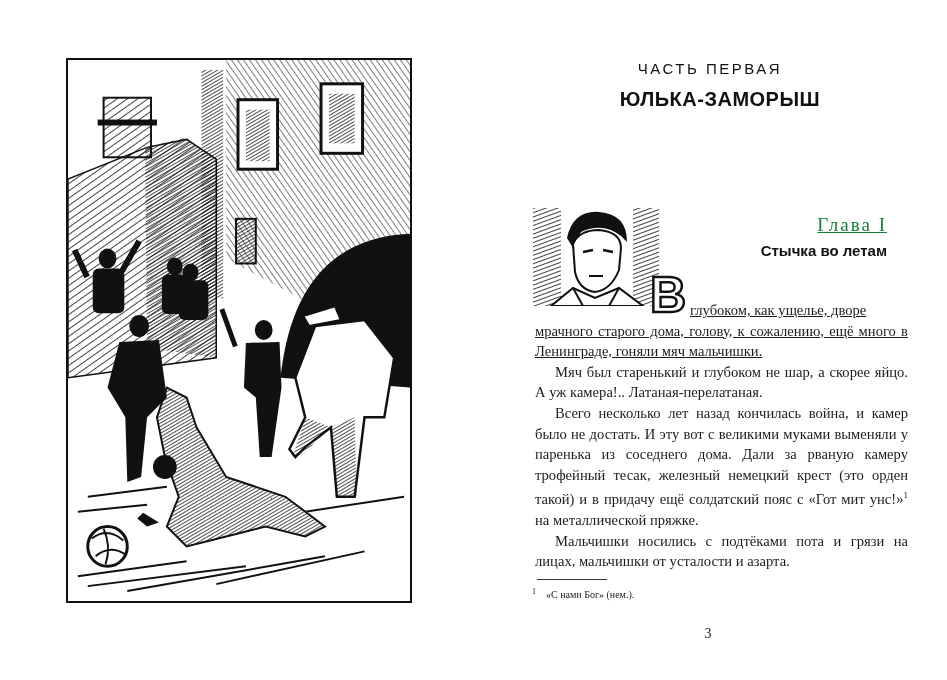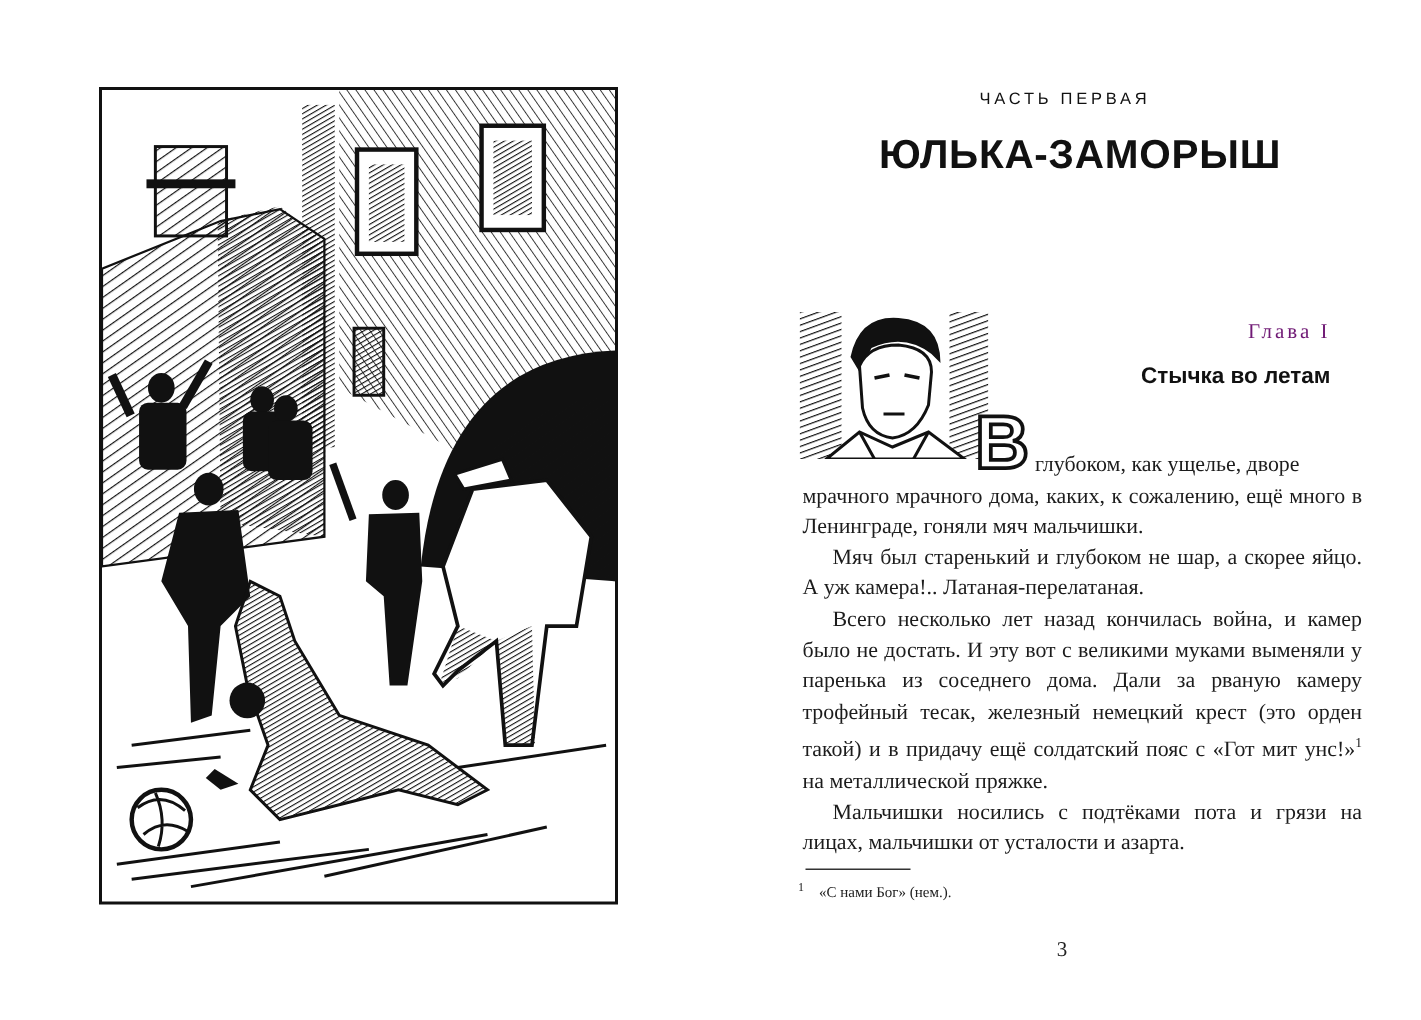--- a/index.html
+++ b/index.html
@@ -9,29 +9,29 @@
   
   .illus {
     position: absolute; left: 66px; top: 58px; width: 346px; height: 545px;
     border: 2px solid #111; box-sizing: border-box; background: #fff; overflow: hidden;
   }
   .illus svg { width: 100%; height: 100%; display: block; }
 
   
   .part-label {
     position: absolute; left: 560px; width: 300px; top: 60px; text-align: center;
-    font-family: "Liberation Sans", sans-serif; font-size: 11px; letter-spacing: 2.5px; color: #111;
+    font-family: "Liberation Sans", sans-serif; font-size: 15px; letter-spacing: 2.5px; color: #111;
   }
   .part-title {
     position: absolute; left: 530px; width: 380px; top: 88px; text-align: center;
-    font-family: "Liberation Sans", sans-serif; font-weight: bold; font-size: 27px; color: #111; letter-spacing: 0.5px;
+    font-family: "Liberation Sans", sans-serif; font-weight: bold; font-size: 20px; color: #111; letter-spacing: 0.5px;
   }
   .chapter-num {
     position: absolute; right: 60px; top: 214px;
-    font-family: "Liberation Serif", serif; font-size: 14px; letter-spacing: 2px; color: #701a75;
+    font-family: "Liberation Serif", serif; font-size: 19px; letter-spacing: 2px; color: #15803d; text-decoration: underline;
   }
   .chapter-title {
     position: absolute; right: 60px; top: 242px;
     font-family: "Liberation Sans", sans-serif; font-weight: bold; font-size: 15px; color: #111;
   }
   .portrait {
     position: absolute; left: 533px; top: 208px; width: 126px; height: 98px; overflow: hidden;
   }
   .portrait svg { width: 100%; height: 100%; display: block; }
   .dropcap {
@@ -39,21 +39,21 @@
     font-family: "Liberation Sans", sans-serif; font-weight: bold; font-size: 50px; line-height: 46px;
     color: #fff; -webkit-text-stroke: 2.5px #111; text-align: center;
   }
 
   .body-text {
     position: absolute; left: 535px; width: 373px; top: 300px;
     font-family: "Liberation Serif", serif; font-size: 14.6px; line-height: 20.6px; color: #1c1c1c;
     text-align: justify;
   }
   .body-text p { margin: 0; text-indent: 20px; text-align: justify; }
-  .body-text p.first { text-indent: 0; }
+  .body-text p.first { text-indent: 0; text-decoration: underline; }
   .body-text .first-line { display: block; padding-left: 155px; text-align: justify; }
   .sup { font-size: 9px; vertical-align: 6px; }
 
   .fn-rule { position: absolute; left: 537px; top: 579px; width: 70px; border-top: 1px solid #333; }
   .footnote {
     position: absolute; left: 532px; top: 587px;
     font-family: "Liberation Serif", serif; font-size: 10px; color: #222;
   }
   .footnote .fn-num { font-size: 8px; vertical-align: 4px; margin-right: 10px; }
   .page-number {
@@ -170,21 +170,21 @@
     </svg>
   </div>
 
   <div class="chapter-num">Глава I</div>
   <div class="chapter-title">Стычка во летам</div>
 
   <div class="dropcap">В</div>
 
   <div class="body-text">
     <p class="first">
-      <span class="first-line">глубоком, как ущелье, дворе</span><span>мрачного мрачного дома, каких, к сожалению, ещё много в Ленинграде, гоняли мяч мальчишки.</span>
+      <span class="first-line">глубоком, как ущелье, дворе</span><span>мрачного старого дома, голову, к сожалению, ещё много в Ленинграде, гоняли мяч мальчишки.</span>
     </p>
     <p>Мяч был старенький и глубоком не шар, а скорее яйцо. А уж камера!.. Латаная-перелатаная.</p>
     <p><span>Всего несколько лет назад кончилась война, и камер было не достать. И эту вот с великими муками выменяли у паренька из соседнего дома. Дали за рваную камеру трофейный тесак, железный немецкий крест (это орден такой) и в придачу ещё солдатский пояс с «Гот мит унс!»</span><span class="sup">1</span><span> на металлической пряжке.</span></p>
     <p>Мальчишки носились с подтёками пота и грязи на лицах, мальчишки от усталости и азарта.</p>
   </div>
 
   <div class="fn-rule"></div>
   <div class="footnote">
     <span class="fn-num">1</span><span>«С нами Бог» (нем.).</span>
   </div>

